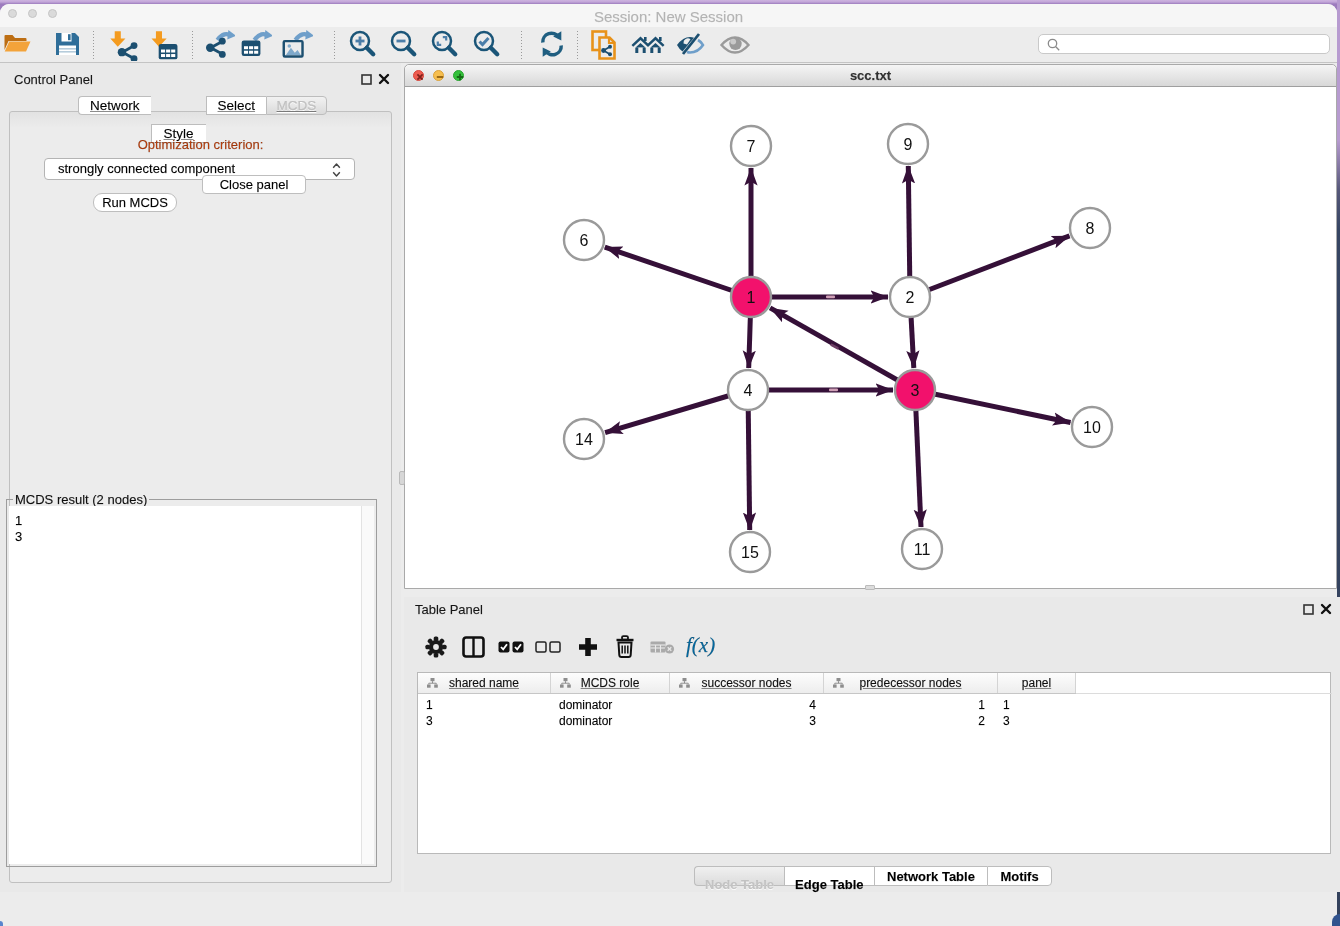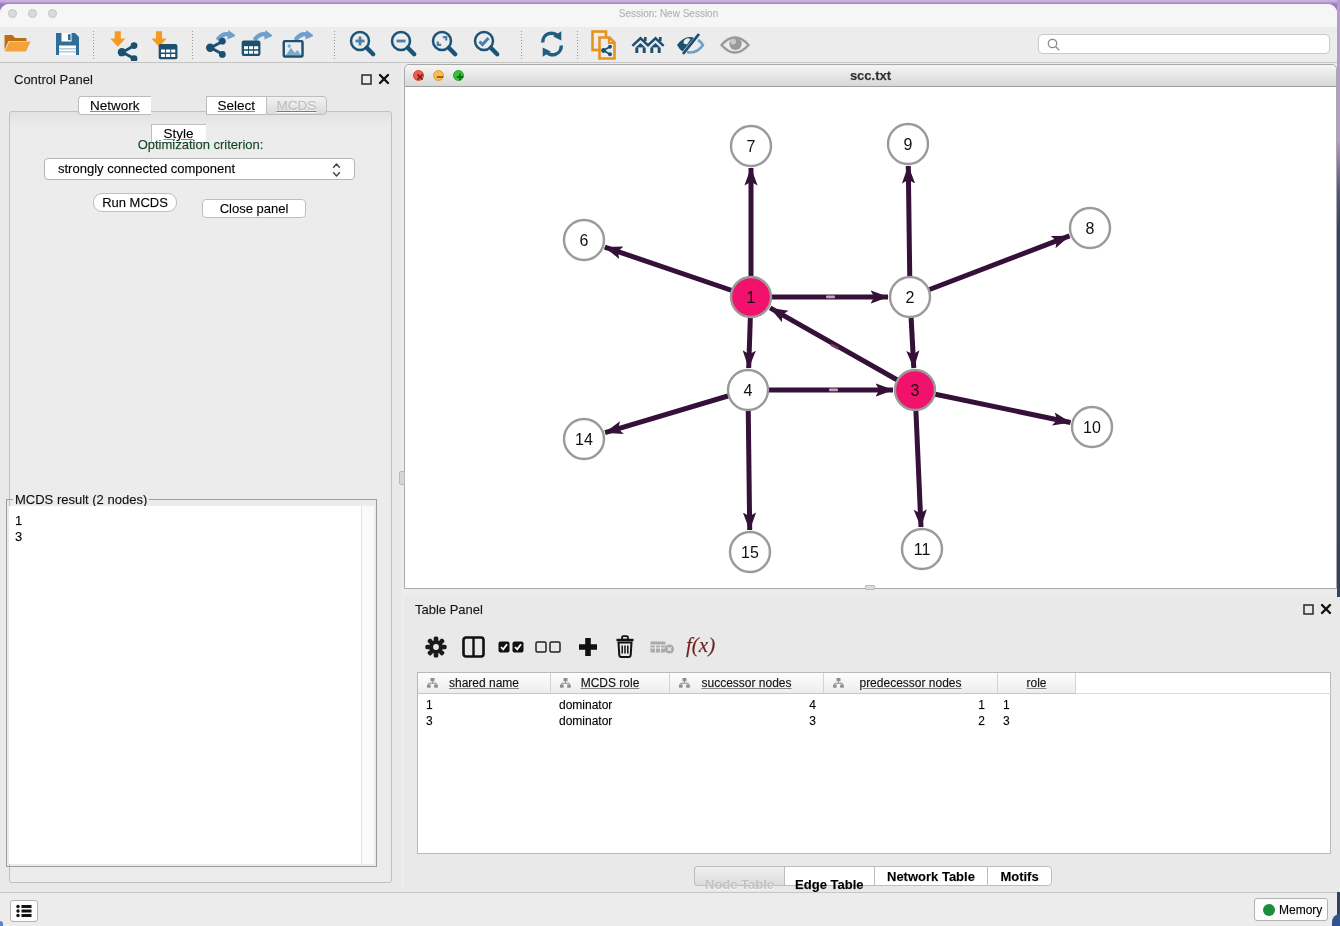--- a/index.html
+++ b/index.html
@@ -7,40 +7,40 @@
   body { -webkit-text-stroke:0.25px rgba(0,0,0,0.45); font-family:"Liberation Sans", sans-serif; background:linear-gradient(#cdb4df 0px,#c2a6d8 2px,#9d7cbe 4px); position:relative; }
   .redge { position:absolute; left:1337px; top:0; width:3px; height:926px;
            background:linear-gradient(#b79bd0 0px,#b79bd0 140px,#56587a 190px,#364563 230px,#33415c 926px); }
   .app { position:absolute; left:0; top:4px; width:1337px; height:922px; background:#ececec;
          border-radius:9px 9px 0 0; }
   .titlebar { position:absolute; left:0; top:0; width:100%; height:24px; background:#f6f6f6;
               border-radius:9px 9px 0 0; border-bottom:1px solid #d9d9d9;}
   .tl { position:absolute; top:4.5px; width:9px; height:9px; border-radius:50%;
         background:#dadada; border:1px solid #c5c5c5; }
   .title { -webkit-text-stroke:0.25px rgba(180,180,180,0.5); position:absolute; top:4px; left:0; width:100%; text-align:center; color:#b4b4b4;
-           font-size:10px; }
+           font-size:15px; }
   .toolbar { position:absolute; left:0; top:23px; width:100%; height:36px; background:#ececec;
              border-bottom:1px solid #c4c4c4; }
   .tbi { position:absolute; top:2px; }
   .tbsep { position:absolute; top:4px; width:1px; height:28px;
            background-image:repeating-linear-gradient(#9a9a9a 0 1px, transparent 1px 3px); }
   .searchbox { position:absolute; left:1038px; top:7px; width:292px; height:20px; background:#fff;
                border:1px solid #c9c9c9; border-radius:5px; }
   
   .leftdock { position:absolute; left:0; top:59px; width:401px; height:829px; background:#e9e9e9; }
   .dockhead { font-size:13px; color:#1a1a1a; }
   .panelbox { position:absolute; left:9px; top:48px; width:383px; height:772px;
               background:linear-gradient(#e2e2e2, #ececec 16px); border:1px solid #c0c0c0; border-radius:3px; }
   .tabs { position:absolute; top:33px; left:78px; height:19px; display:flex;text-decoration:underline; }
   .tab { height:19px; line-height:18px; font-size:13.5px; background:#fff; color:#000;
          border:1px solid #bdbdbd; border-right:none; padding:0 11px; }
   .tab.first { border-radius:4px 0 0 4px; }
   .tab.sel { -webkit-text-stroke:0.25px rgba(192,192,192,0.5); background:linear-gradient(#f2f2f2,#dadada); color:#c0c0c0; border-right:1px solid #bdbdbd;
              border-radius:0 4px 4px 0; text-shadow:0 1px 0 #fff; }
-  .ctl-label { position:absolute; top:74px; left:0; width:100%; text-align:center; font-size:13px; color:#14532d; }
+  .ctl-label { position:absolute; top:74px; left:0; width:100%; text-align:center; font-size:13px; color:#c2410c; }
   .combo { position:absolute; left:44px; top:95px; width:311px; height:22px; background:#fff;
            border:1px solid #b4b4b4; border-radius:4px; font-size:13px; line-height:20px;
            padding-left:13px; color:#000; }
   .btn { position:absolute; height:19px; background:#fff; border:1px solid #bebebe; border-radius:4px;
          font-size:13px; text-align:center; line-height:17px; color:#000; }
   .mcdsbox { position:absolute; left:6px; top:436px; width:371px; height:368px; border:1px solid #9d9d9d; }
   .mcdsleg { position:absolute; left:6px; top:-8px; background:#ececec; font-size:13px; padding:0 2px; color:#111;}
   .mcdsinner { position:absolute; left:2px; top:6px; right:2px; bottom:2px; background:#fff;
                font-size:13px; color:#000; padding:7px 0 0 6px; line-height:15.5px;}
   .mcdsscroll { position:absolute; right:2px; top:6px; width:13px; bottom:2px; background:#fafafa;
@@ -262,21 +262,21 @@
       <div class="tab sel" style="padding:0 9.5px;">MCDS</div>
     </div>
     <div class="ctl-label">Optimization criterion:</div>
     <div class="combo">strongly connected component
       <svg width="9" height="14" viewBox="0 0 9 14" style="position:absolute;right:13px;top:4px;">
         <path d="M1.2 4.8 L4.5 1 L7.8 4.8" fill="none" stroke="#444" stroke-width="1.4" stroke-linejoin="round"></path>
         <path d="M1.2 9.2 L4.5 13 L7.8 9.2" fill="none" stroke="#444" stroke-width="1.4" stroke-linejoin="round"></path>
       </svg>
     </div>
     <div class="btn" style="left:93px; top:130px; width:84px;border-radius:9px;">Run MCDS</div>
-    <div class="btn" style="left:202px; top:136px; width:104px;">Close panel</div>
+    <div class="btn" style="left:202px; top:112px; width:104px;">Close panel</div>
     <div class="mcdsbox">
       <div class="mcdsleg">MCDS result (2 nodes)</div>
       <div class="mcdsinner">1<br>3</div>
       <div class="mcdsscroll"></div>
     </div>
   </div>
 
   <div class="netwin">
     <div class="nettitle">
       <div class="mac" style="left:8px; background:#ee5c50; border:1px solid #d8473c;">
@@ -407,21 +407,21 @@
         <g stroke="#e9e9e9" stroke-width="1.1">
           <line x1="0.5" y1="5" x2="15.5" y2="5"></line>
             <line x1="0.5" y1="8" x2="15.5" y2="8"></line>
           <line x1="5.5" y1="5" x2="5.5" y2="12.5"></line>
             <line x1="10.5" y1="5" x2="10.5" y2="12.5"></line>
         </g>
         <circle cx="19.5" cy="9" r="4.6" fill="#aaa"></circle>
         <path d="M17.7 7.2 l3.6 3.6 M21.3 7.2 l-3.6 3.6" stroke="#e9e9e9" stroke-width="1.3"></path>
       </svg>
 
-      <div style="position:absolute;left:282px;top:6px;font-family:'Liberation Serif',serif;font-style:italic;font-size:21px;color:#7f1d1d;">f(x)</div>
+      <div style="position:absolute;left:282px;top:6px;font-family:'Liberation Serif',serif;font-style:italic;font-size:21px;color:#0369a1;">f(x)</div>
     </div>
     <div class="tbl">
       <div class="thead" style="width:658px;"></div>
       <div style="position:absolute;left:658px;top:20px;width:256px;height:1px;background:#dcdcdc;"></div>
       <div class="th" style="left:0; width:133px;"><svg width="11" height="10" viewBox="0 0 11 10" style="position:absolute;left:9px;top:5px;">
             <rect x="3.5" y="0" width="4" height="3.2" fill="#8d8d8d"></rect>
             <rect x="0" y="6.5" width="3.6" height="3.2" fill="#8d8d8d"></rect>
             <rect x="7.2" y="6.5" width="3.6" height="3.2" fill="#8d8d8d"></rect>
             <path d="M5.5 3.2 v2 M1.8 6.5 v-1.3 h7.4 v1.3" stroke="#8d8d8d" stroke-width="1" fill="none"></path>
           </svg>shared name</div>
@@ -436,53 +436,37 @@
             <rect x="0" y="6.5" width="3.6" height="3.2" fill="#8d8d8d"></rect>
             <rect x="7.2" y="6.5" width="3.6" height="3.2" fill="#8d8d8d"></rect>
             <path d="M5.5 3.2 v2 M1.8 6.5 v-1.3 h7.4 v1.3" stroke="#8d8d8d" stroke-width="1" fill="none"></path>
           </svg>successor nodes</div>
       <div class="th" style="left:406px; width:174px;"><svg width="11" height="10" viewBox="0 0 11 10" style="position:absolute;left:9px;top:5px;">
             <rect x="3.5" y="0" width="4" height="3.2" fill="#8d8d8d"></rect>
             <rect x="0" y="6.5" width="3.6" height="3.2" fill="#8d8d8d"></rect>
             <rect x="7.2" y="6.5" width="3.6" height="3.2" fill="#8d8d8d"></rect>
             <path d="M5.5 3.2 v2 M1.8 6.5 v-1.3 h7.4 v1.3" stroke="#8d8d8d" stroke-width="1" fill="none"></path>
           </svg>predecessor nodes</div>
-      <div class="th" style="left:580px; width:78px;">role</div>
+      <div class="th" style="left:580px; width:78px;">panel</div>
       <div style="position:absolute;left:8px;top:25px;">1</div>
       <div style="position:absolute;left:141px;top:25px;">dominator</div>
       <div style="position:absolute;left:252px;top:25px;width:146px;text-align:right;">4</div>
       <div style="position:absolute;left:406px;top:25px;width:161px;text-align:right;">1</div>
       <div style="position:absolute;left:585px;top:25px;">1</div>
       <div style="position:absolute;left:8px;top:41px;">3</div>
       <div style="position:absolute;left:141px;top:41px;">dominator</div>
       <div style="position:absolute;left:252px;top:41px;width:146px;text-align:right;">3</div>
       <div style="position:absolute;left:406px;top:41px;width:161px;text-align:right;">2</div>
       <div style="position:absolute;left:585px;top:41px;">3</div>
     </div>
     <div class="btabs">
       <div class="btab first">Node Table</div>
       <div class="btab">Edge Table</div>
       <div class="btab" style="padding:0 12.5px;">Network Table</div>
       <div class="btab last" style="padding:0 12px;">Motifs</div>
     </div>
   </div>
 
-  <div class="statusbar">
-    <div class="sbtn" style="left:10px; top:7px; width:28px; height:22px;">
-      <svg width="16" height="14" viewBox="0 0 16 14" style="position:absolute;left:5px;top:3px;">
-        <circle cx="2" cy="2.5" r="1.7" fill="#111"></circle>
-          <rect x="5.5" y="1" width="10" height="3" fill="#111"></rect>
-        <circle cx="2" cy="7" r="1.7" fill="#111"></circle>
-          <rect x="5.5" y="5.5" width="10" height="3" fill="#111"></rect>
-        <circle cx="2" cy="11.5" r="1.7" fill="#111"></circle>
-          <rect x="5.5" y="10" width="10" height="3" fill="#111"></rect>
-      </svg>
-    </div>
-    <div class="sbtn" style="left:1254px; top:5px; width:74px; height:23px; font-size:12px; color:#000;">
-      <span style="position:absolute;left:8px;top:5px;width:12px;height:12px;border-radius:50%;background:#1d8c3c;"></span>
-      <span style="position:absolute;left:24px;top:4px;">Memory</span>
-    </div>
-  </div>
 </div>
 <div style="position:absolute;left:399px;top:471px;width:6px;height:14px;background:#d7d7d7;border:1px solid #b9b9b9;border-radius:2px;"></div>
 <div style="position:absolute;left:865px;top:585px;width:10px;height:5px;background:#dcdcdc;border:1px solid #bcbcbc;border-radius:1px;"></div>
 <div style="position:absolute;left:0;top:921px;width:3px;height:5px;background:#5a85cd;border-radius:0 5px 0 0;"></div>
 <div style="position:absolute;left:1332px;top:914px;width:8px;height:12px;background:#31538e;border-radius:8px 0 0 0;"></div>
 
 </body></html>

